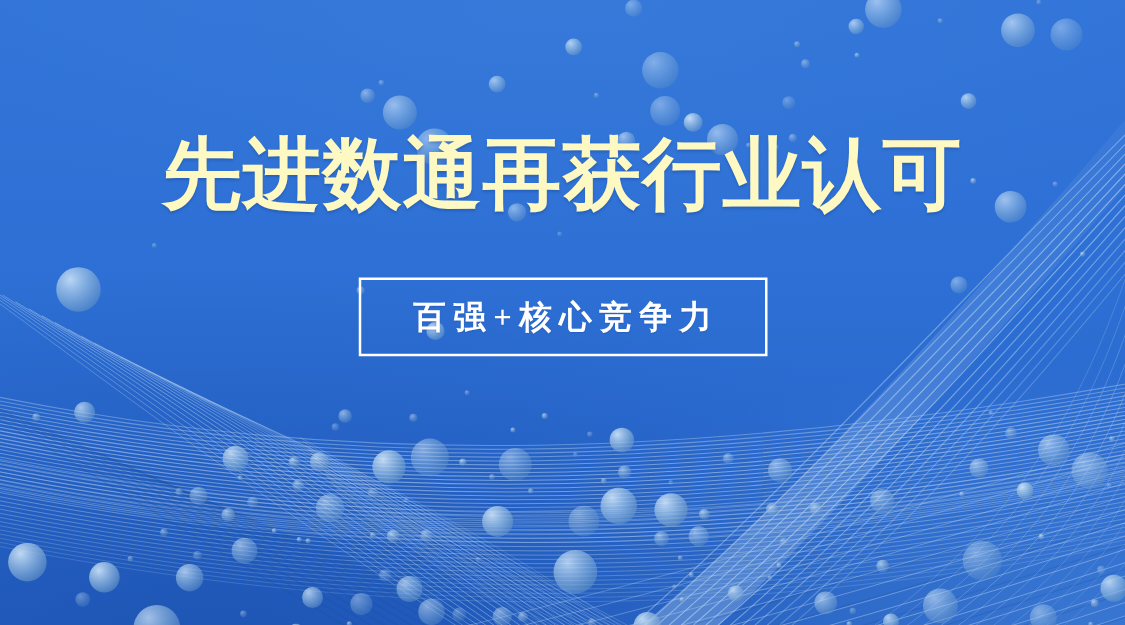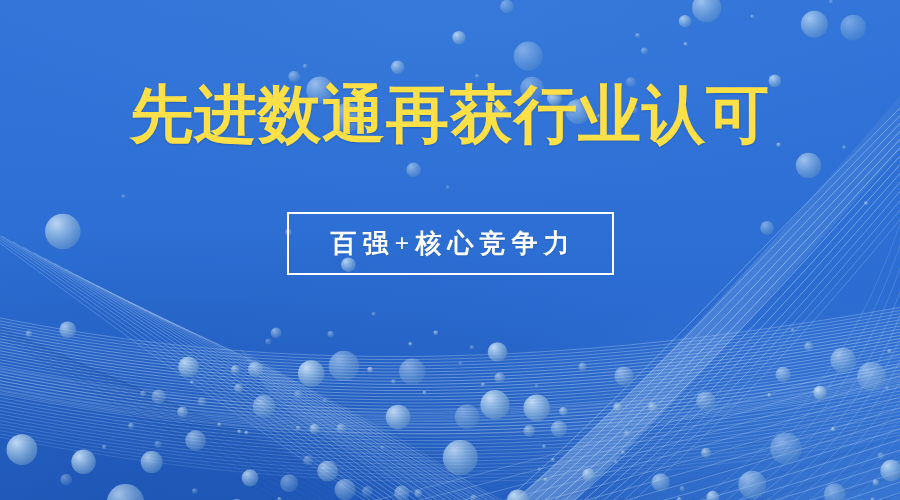--- a/index.html
+++ b/index.html
@@ -43,33 +43,33 @@
     position: absolute;
     inset: 0;
     display: flex;
     flex-direction: column;
     align-items: center;
     justify-content: flex-start;
     z-index: 20;
   }
 
   #headline {
-    margin-top: 83px;
-    color: #fde047;
+    margin-top: 108px;
+    color: #fef9c3;
     font-family: "Liberation Serif", "DejaVu Serif", serif;
     font-weight: 700;
     font-size: 63px;
     line-height: 1.02;
     letter-spacing: 1px;
     white-space: nowrap;
     text-shadow: 0 1px 2px rgba(16,52,110,0.28);
   }
 
   #subtitle-box {
-    margin-top: 65px;
+    margin-top: 50px;
     width: 327px;
     height: 63px;
     box-sizing: border-box;
     border: 2px solid #ffffff;
     display: flex;
     align-items: center;
     justify-content: center;
   }
 
   #subtitle-text {

